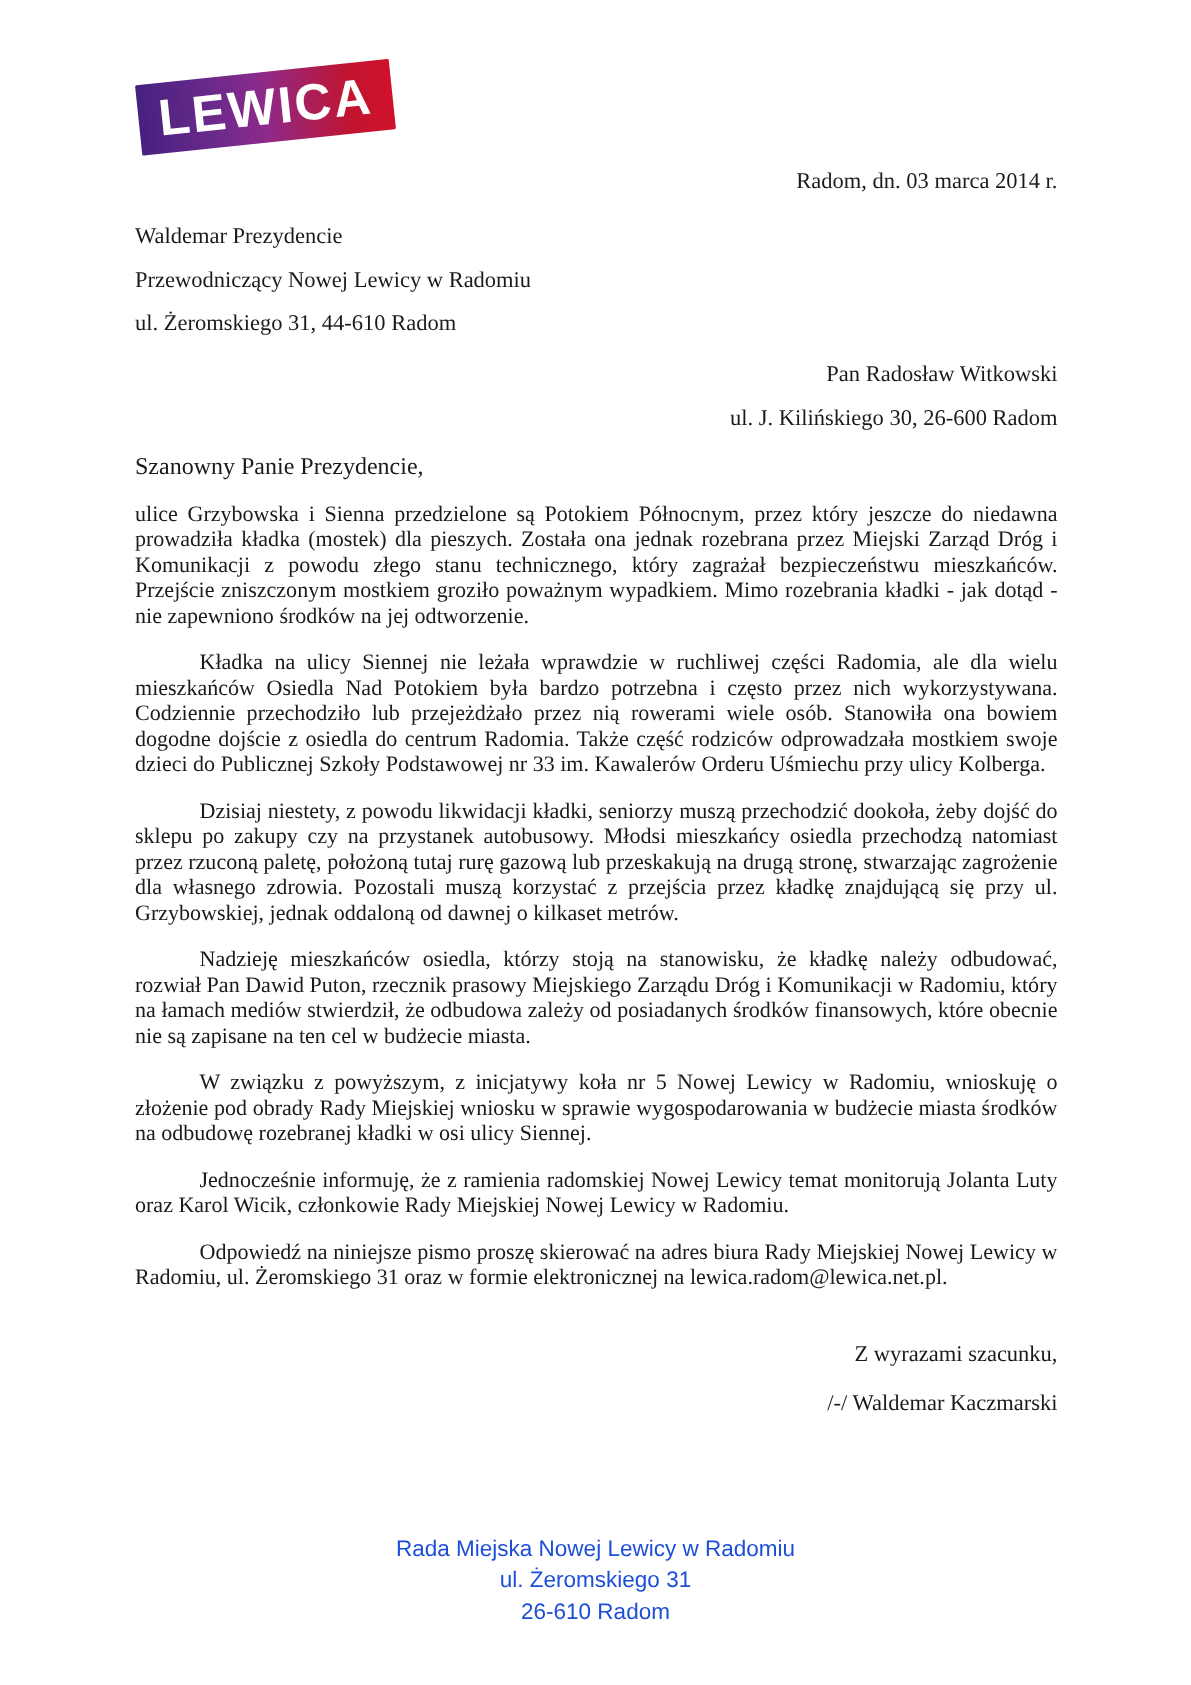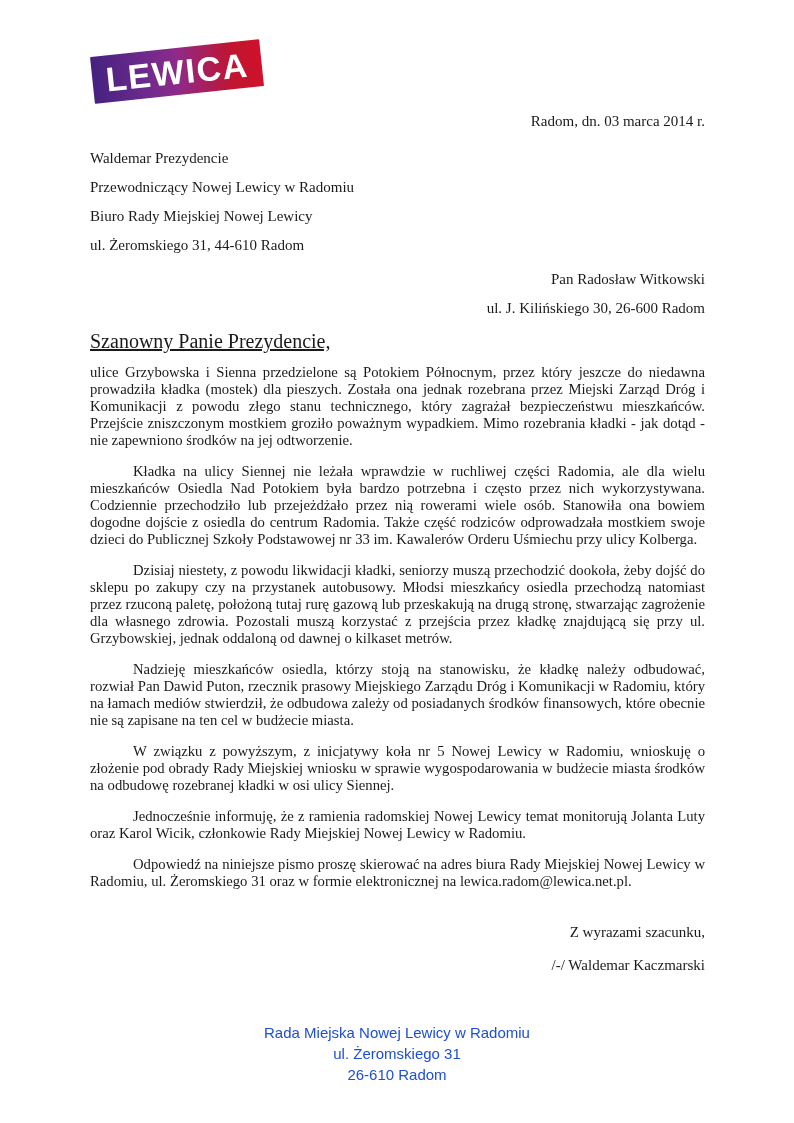--- a/index.html
+++ b/index.html
@@ -51,23 +51,22 @@
   }
   .recipient-block { margin-top: 5px; }
   .recipient-block .addr-line {
     font-size: 15px;
     line-height: 29px;
     text-align: right;
   }
   
   .salutation {
     margin: 8px 0 0 0;
-    font-size: 20px;
+    font-size: 16px;
     line-height: 20px;
-    text-decoration: underline;
   }
   .para {
     margin: 14px 0 0 0;
     font-size: 14.7px;
     line-height: 17px;
     text-align: justify;
     hyphens: none;
   }
   .para.first { margin-top: 13px; }
   .para.indent { text-indent: 43px; }
@@ -97,21 +96,20 @@
 
   <div class="logo-wrap">
     <span class="logo-text">LEWICA</span>
   </div>
 
   <div class="date-line">Radom, dn. 03 marca 2014 r.</div>
 
   <div class="sender-block">
     <div class="addr-line">Waldemar Prezydencie</div>
     <div class="addr-line">Przewodniczący Nowej Lewicy w Radomiu</div>
-    <div class="addr-line">Biuro Rady Miejskiej Nowej Lewicy</div>
     <div class="addr-line">ul. Żeromskiego 31, 44-610 Radom</div>
   </div>
 
   <div class="recipient-block">
     <div class="addr-line">Pan Radosław Witkowski</div>
     <div class="addr-line">ul. J. Kilińskiego 30, 26-600 Radom</div>
   </div>
 
   <p class="salutation">Szanowny Panie Prezydencie,</p>
 

